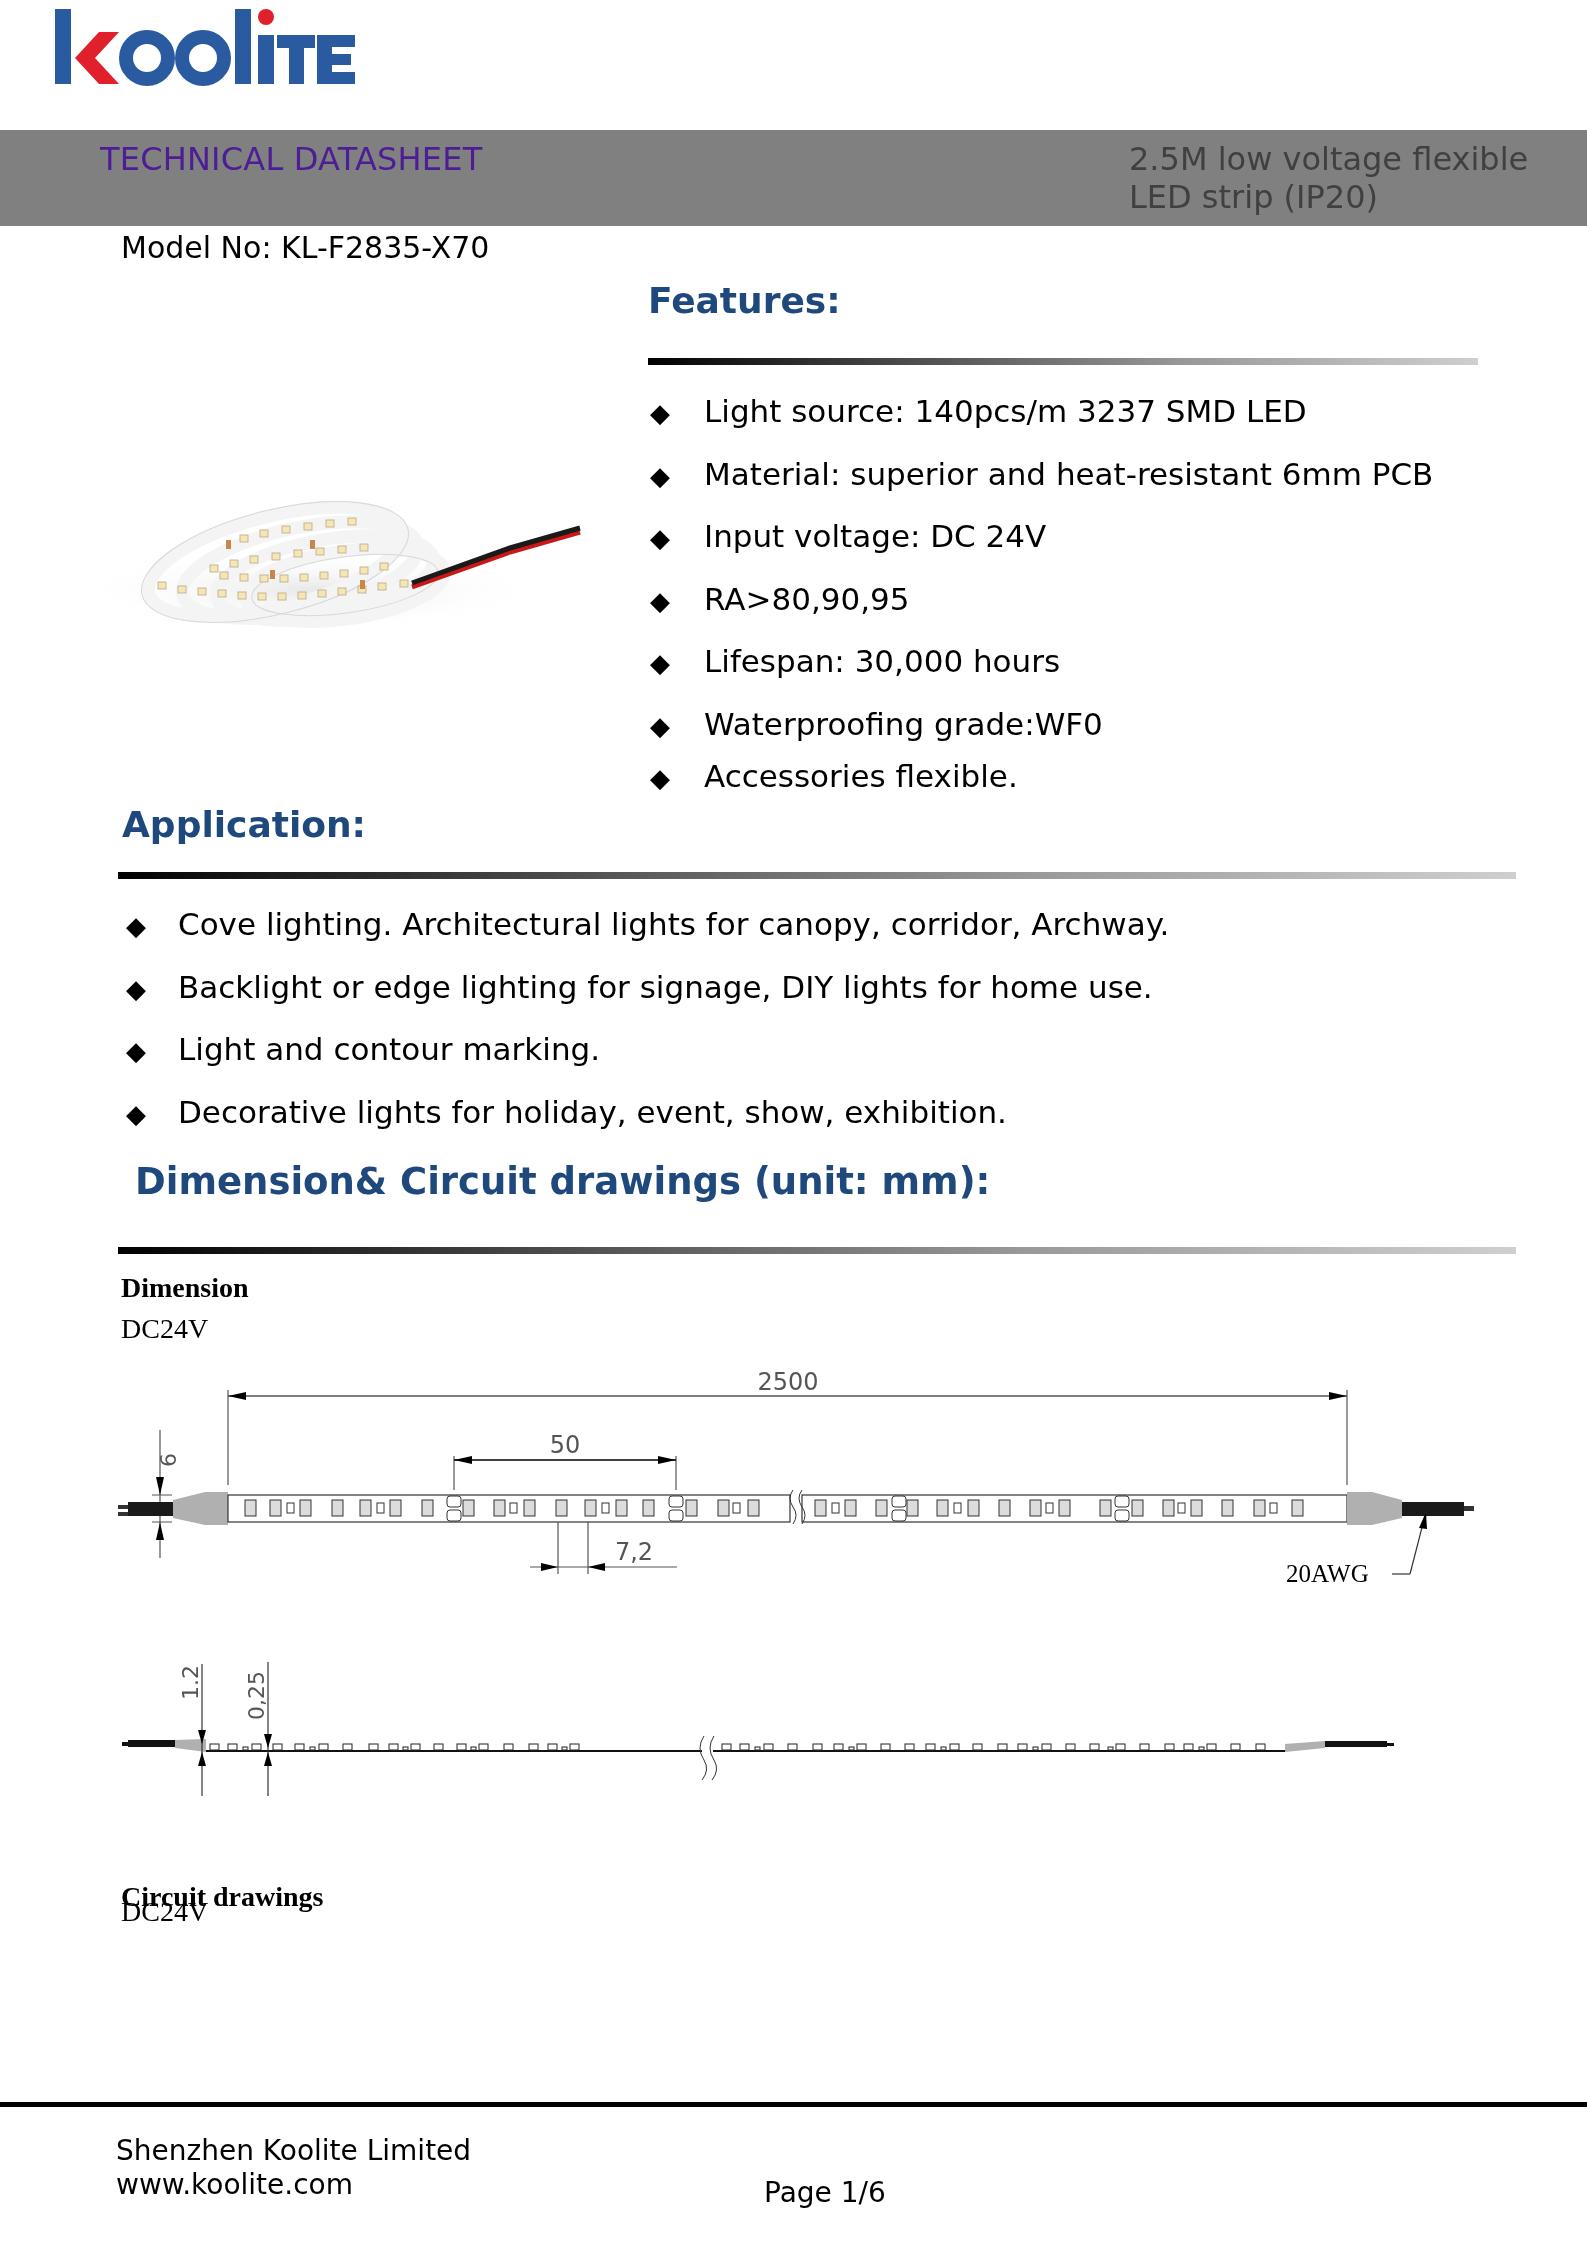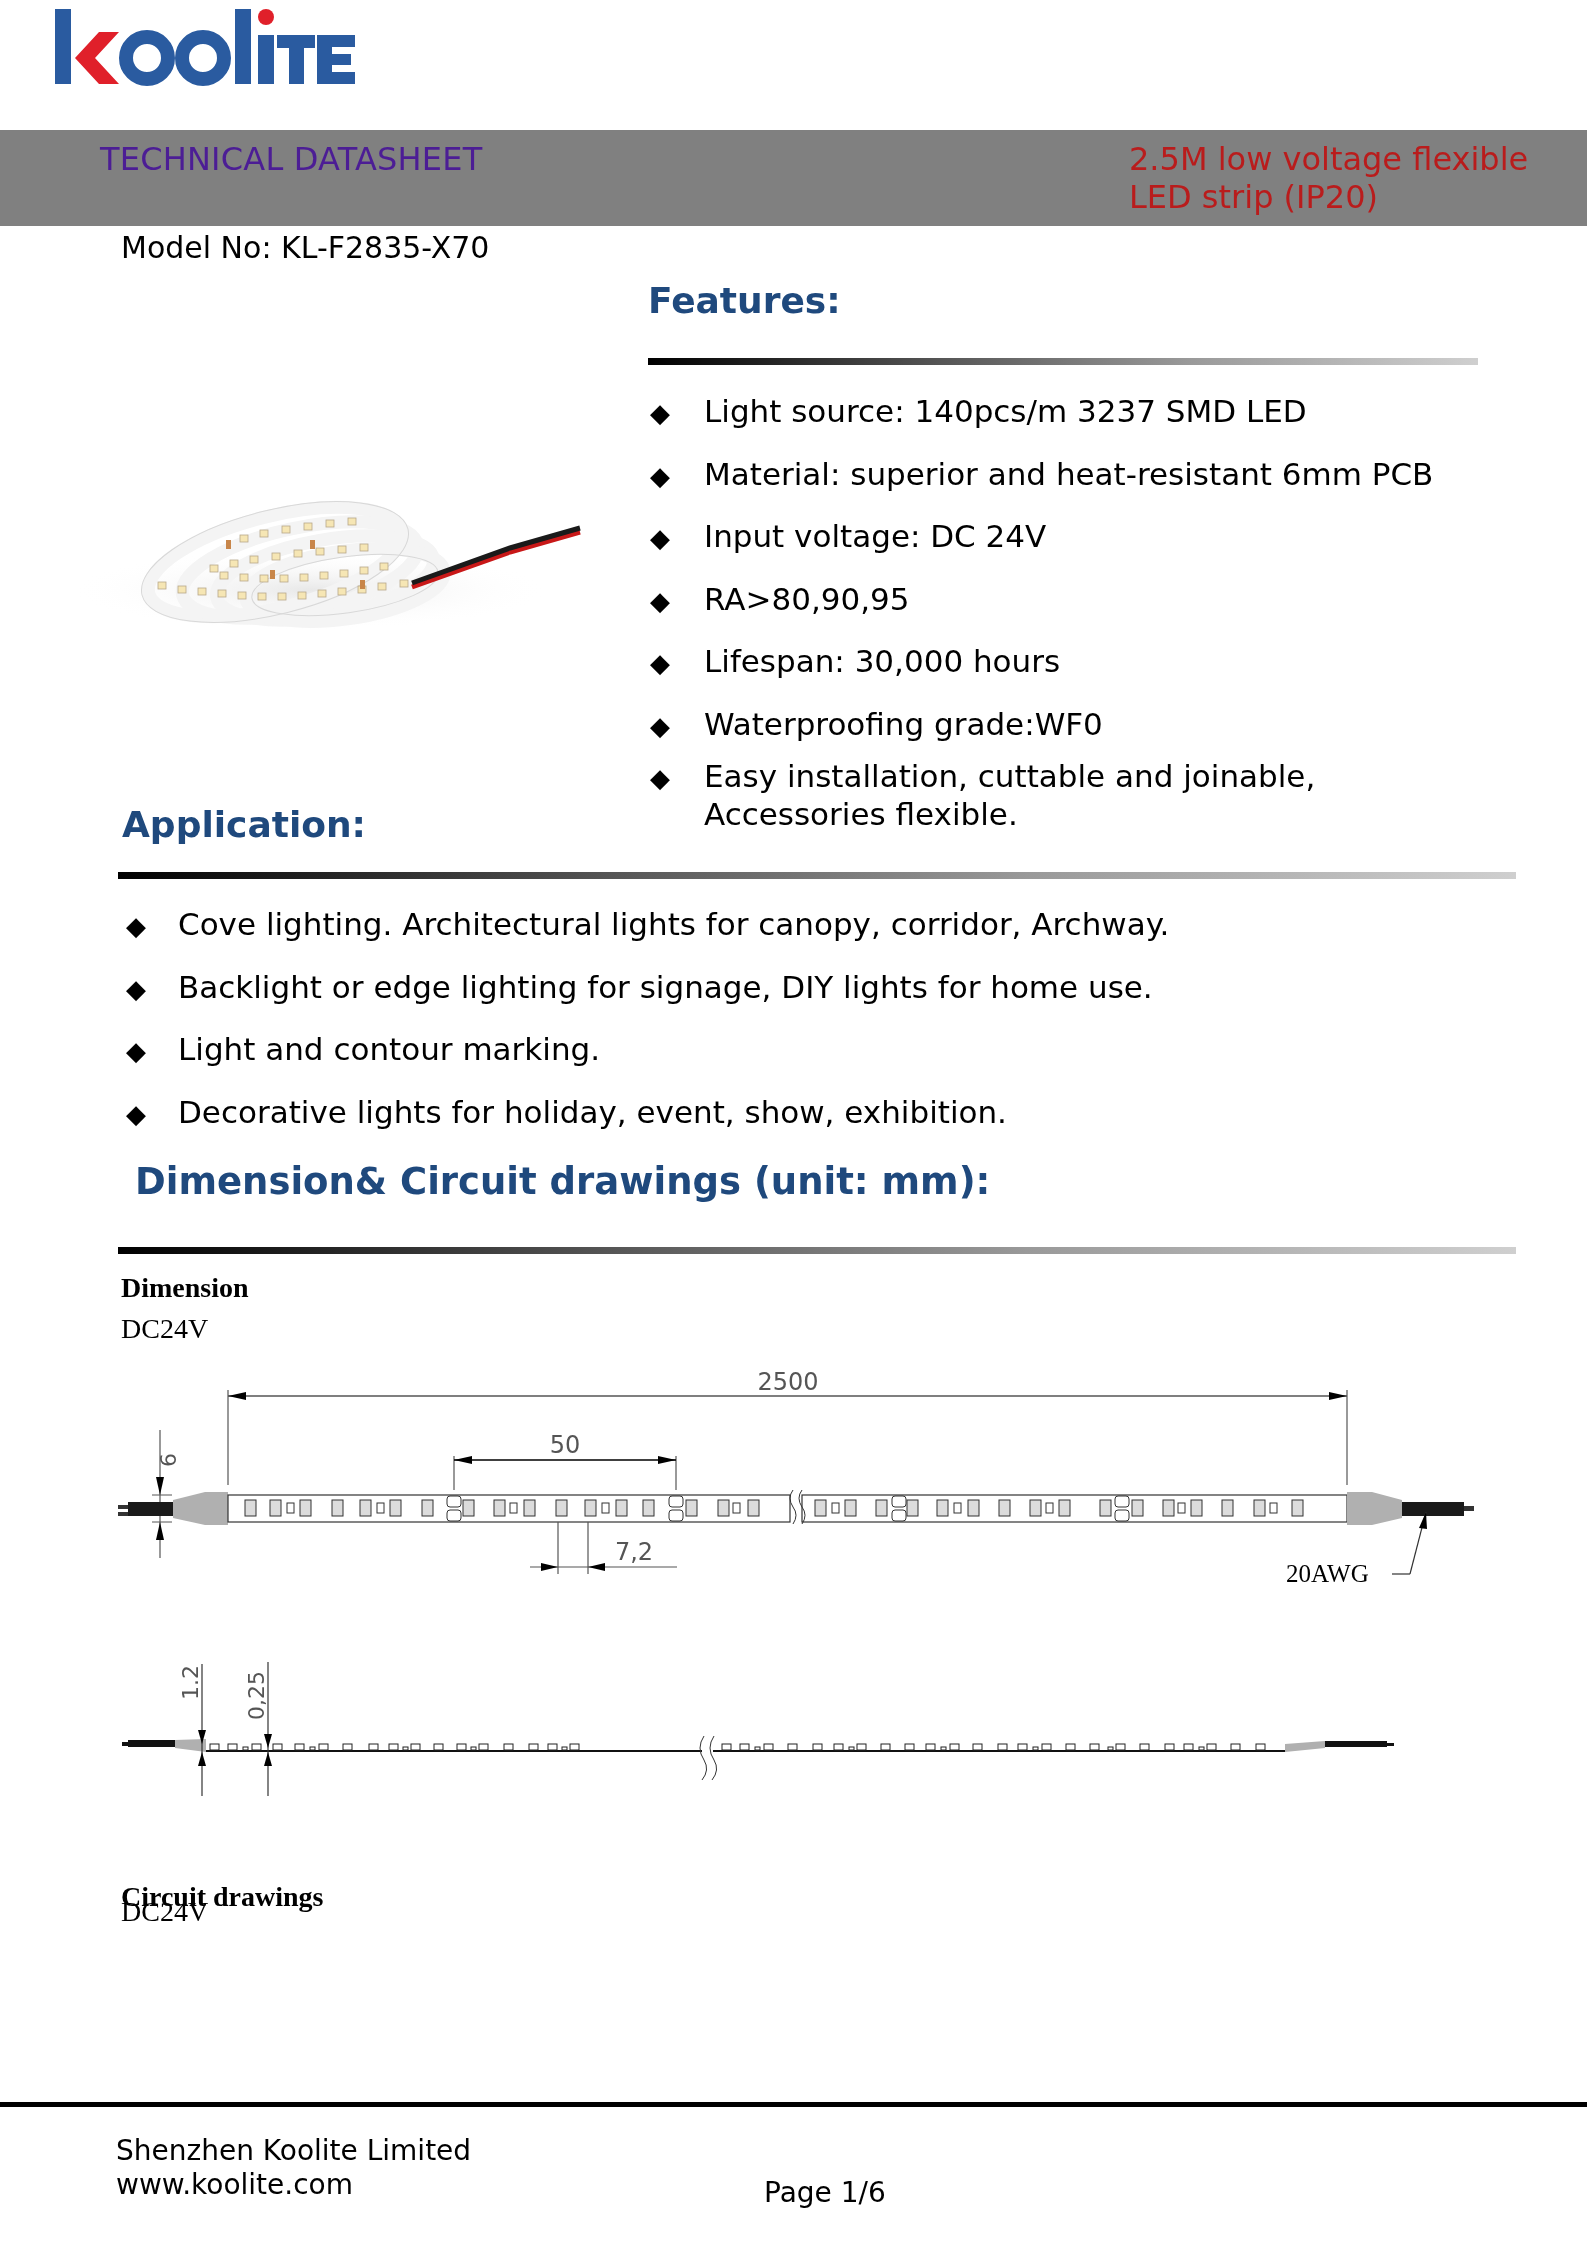--- a/index.html
+++ b/index.html
@@ -2,21 +2,21 @@
 <html><head>
 <meta charset="utf-8">
 <style>
   html, body { margin:0; padding:0; background:#ffffff; }
   body { width:1587px; height:2245px; position:relative; overflow:hidden;
          font-family:"DejaVu Sans", sans-serif; color:#000; }
   .abs { position:absolute; }
   .logo { left:55px; top:4px; width:300px; height:82px; }
   .header-bar { left:0; top:130px; width:1587px; height:96px; background:#808080; }
   .hdr-left { left:100px; top:140px; color:#4c1d95; font-size:32px; letter-spacing:0.2px; }
-  .hdr-right { left:1129px; top:140px; color:#b91c1c; font-size:32px; line-height:38px; }
+  .hdr-right { left:1129px; top:140px; color:#404040; font-size:32px; line-height:38px; }
   .model { left:121px; top:230px; font-size:30px; }
   .h-blue { color:#1f497d; font-weight:bold; font-size:36px; }
   .features-h { left:648px; top:280px; }
   .divider { height:7px; background:linear-gradient(to right,#000 0%,#555 35%,#999 65%,#cfcfcf 100%); }
   .feat-div { left:648px; top:358px; width:830px; }
   .bullet-list { left:648px; top:392px; width:900px; }
   .bullet { position:relative; padding-left:56px; font-size:31px; line-height:38px; }
   .bullet .dia { position:absolute; left:2px; top:2px; font-size:26px; }
   .feat-item { height:62.5px; }
   .feat-item.last { height:auto; margin-top:-10px; }
@@ -166,21 +166,20 @@
   <div class="bullet feat-item">
     <span class="dia">◆</span>
     <span>Lifespan: 30,000 hours</span>
   </div>
   <div class="bullet feat-item">
     <span class="dia">◆</span>
     <span>Waterproofing grade:WF0</span>
   </div>
   <div class="bullet feat-item last">
     <span class="dia">◆</span>
-    <div>Easy installation, cuttable and joinable,</div>
     <div>Accessories flexible.</div>
   </div>
 </div>
 
 <div class="abs app-h h-blue">Application:</div>
 <div class="abs divider app-div"></div>
 <div class="abs app-list">
   <div class="bullet">
     <span class="dia">◆</span>
     <span>Cove lighting. Architectural lights for canopy, corridor, Archway.</span>

